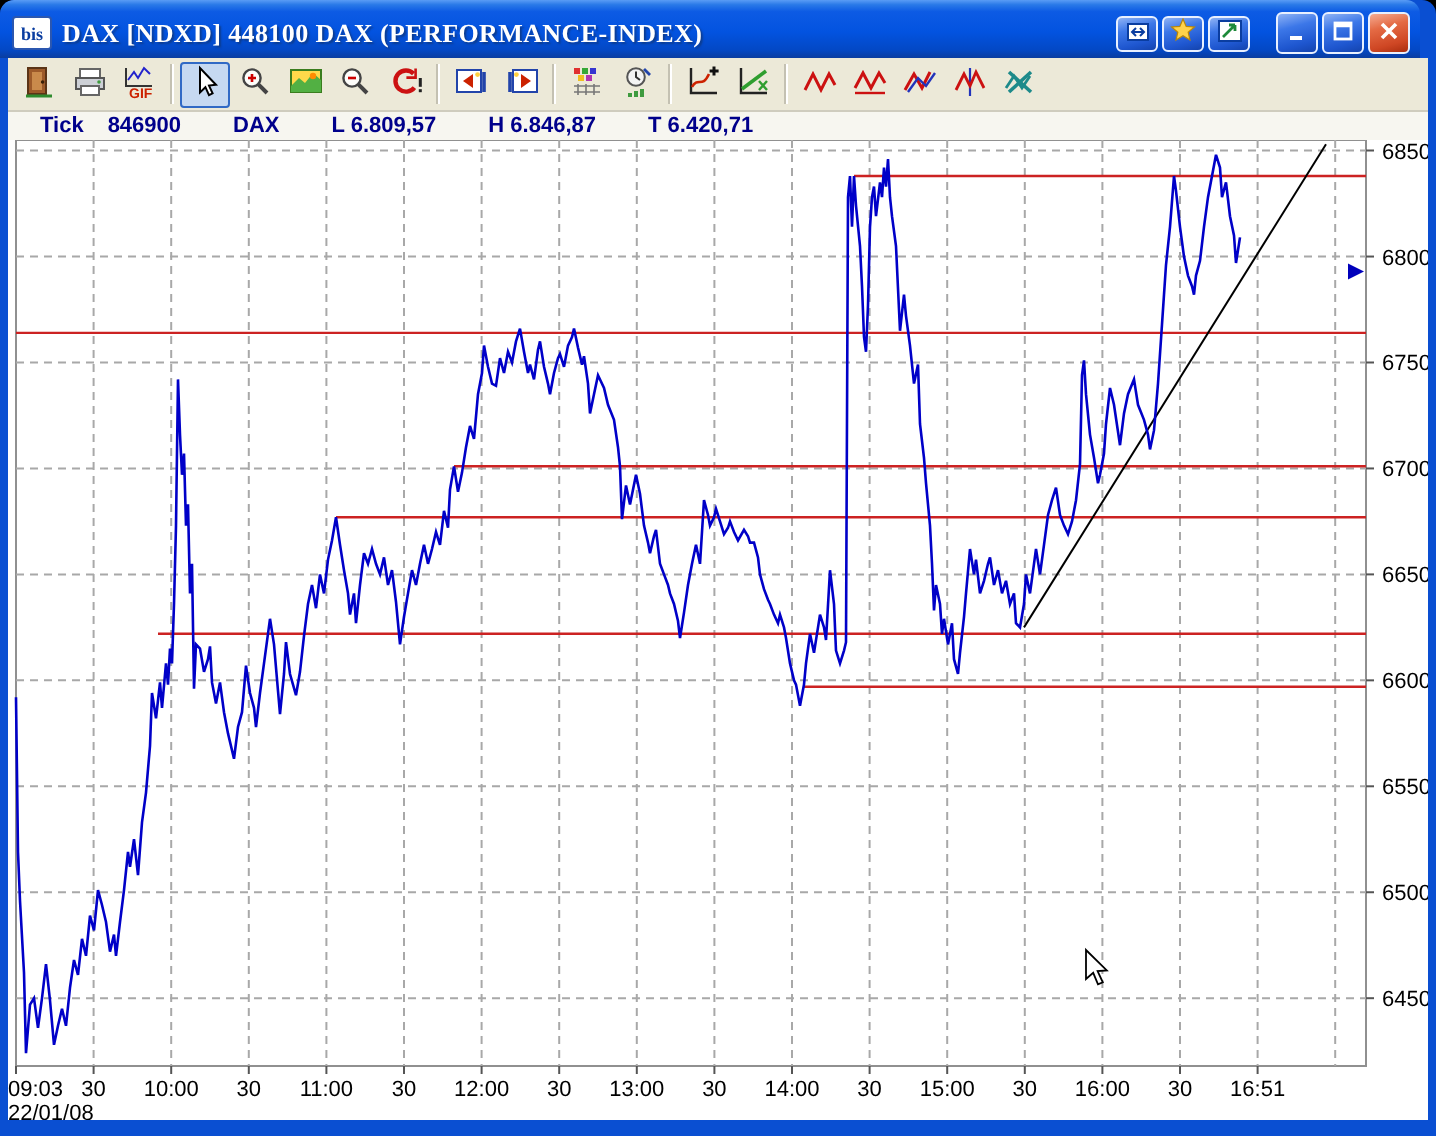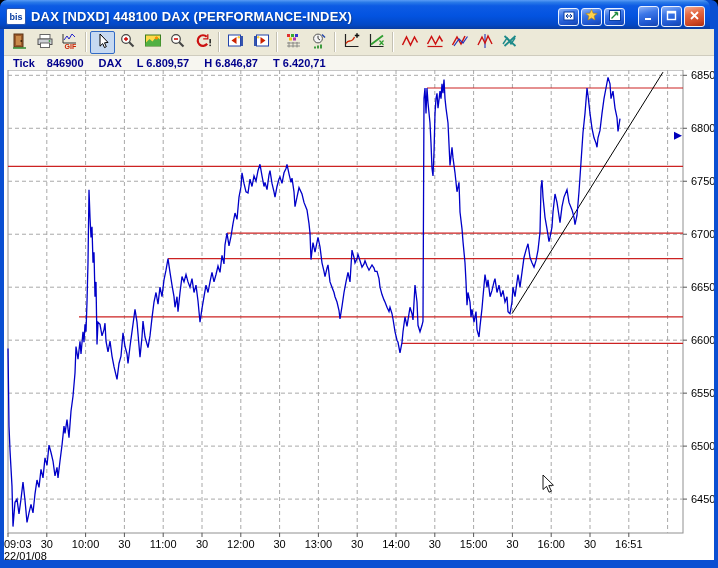--- a/index.html
+++ b/index.html
@@ -2,21 +2,21 @@
 <html><head>
 <meta charset="utf-8">
 <style>
   html,body{margin:0;padding:0;width:718px;height:568px;overflow:hidden;
     font-family:"Liberation Sans",sans-serif;background:#000;}
   .window{position:relative;width:718px;height:568px;background:#0a4fd2;
     border-radius:7px 7px 0 0;overflow:hidden;}
   
   .titlebar{position:absolute;left:0;top:0;right:8px;height:29px;box-sizing:border-box;
     border-radius:7px 7px 0 0;display:flex;align-items:center;padding:4px 5px 0 6px;
-    background:linear-gradient(180deg,#5a9cf5 0%,#2a7ae8 8%,#0d5be4 20%,#0353e0 55%,#0348c5 86%,#0a3da0 100%);}
+    background:linear-gradient(180deg,#5a9cf5 0%,#2a7ae8 8%,#0d5be4 20%,#0353e0 55%,#0348c5 86%,#0a3da0 100%);font-family:Liberation Serif, serif;}
   .app-icon{width:18px;height:15px;background:#fff;border:1px solid #2b57b0;border-radius:2px;
     color:#0a3da0;font-size:9px;font-weight:bold;display:flex;align-items:center;justify-content:center;
     margin-right:5px;flex:none;}
   .title{color:#fff;font-weight:bold;font-size:13px;letter-spacing:.2px;
     text-shadow:1px 1px 1px #0d3c8f;flex:1;white-space:nowrap;overflow:hidden;}
   .tb-buttons{display:flex;align-items:center;gap:2px;flex:none;}
   .smallbtn{width:21px;height:18px;border-radius:3px;border:1px solid #e8f0ff;cursor:default;padding:0;
     background:linear-gradient(165deg,#8fb3f5 0%,#3c77e8 35%,#1e56cf 75%,#1443ad 100%);
     display:flex;align-items:center;justify-content:center;}
   .win-gap{width:9px;}
@@ -28,22 +28,22 @@
   .toolbar{position:absolute;left:4px;right:4px;top:29px;height:27px;background:#ece9d8;
     border-bottom:1px solid #cfccbe;box-sizing:border-box;display:flex;align-items:center;
     padding-left:3px;}
   .tbtn{width:25px;height:23px;border:1px solid transparent;background:transparent;padding:0;
     display:flex;align-items:center;justify-content:center;margin:0;cursor:default;}
   .tbtn.sel{background:#c6d9f1;border:1px solid #316ac5;border-radius:2px;}
   .tsep{width:1px;height:20px;background:#c4c1b2;border-right:1px solid #ffffff;margin:0 3px;flex:none;}
   
   .statusbar{position:absolute;left:4px;right:4px;top:56px;height:14px;background:#f7f6f0;
     display:flex;align-items:center;font-size:11px;font-weight:bold;color:#00008b;white-space:pre;}
-  .statusbar span{margin-right:15px;}
-  .statusbar span:first-child{margin-left:9px;margin-right:12px;}
+  .statusbar span{margin-right:26px;}
+  .statusbar span:first-child{margin-left:16px;margin-right:12px;}
   
   .chart-area{position:absolute;left:4px;right:4px;top:70px;bottom:8px;background:#ffffff;}
   svg text{font-family:"Liberation Sans",sans-serif;}
 </style>
 </head>
 <body>
 
 <div class="window">
 
   <div class="titlebar">

